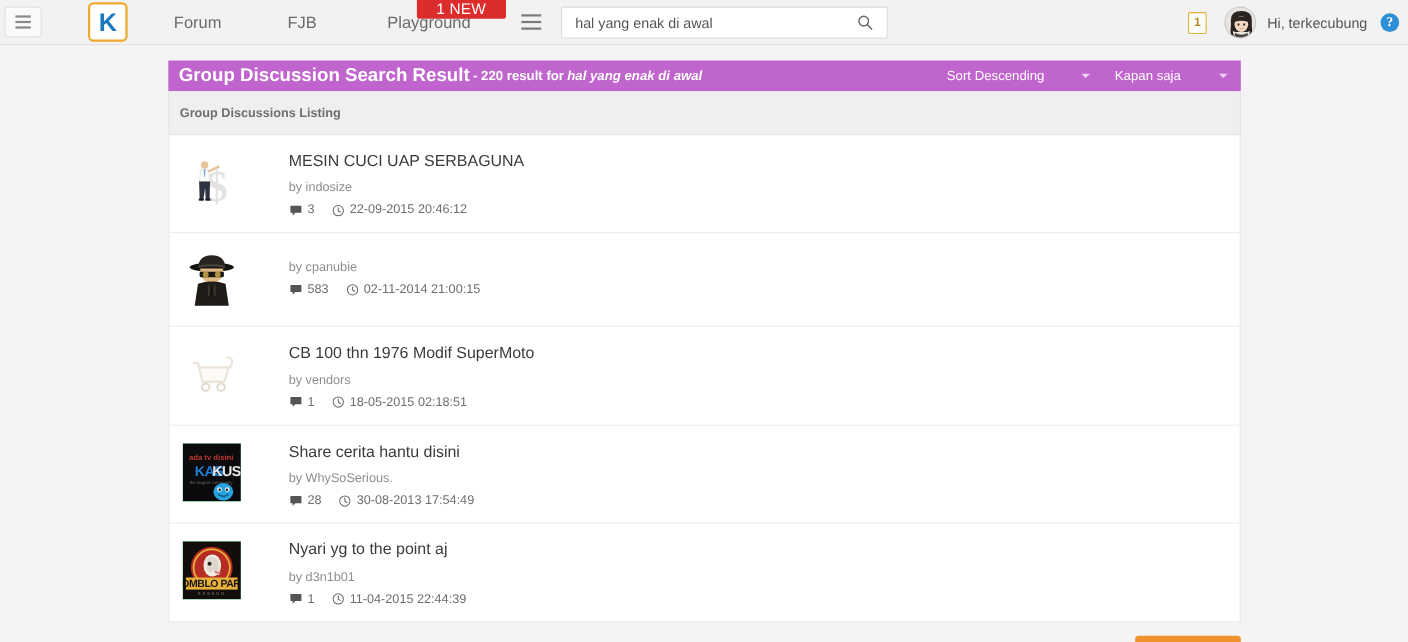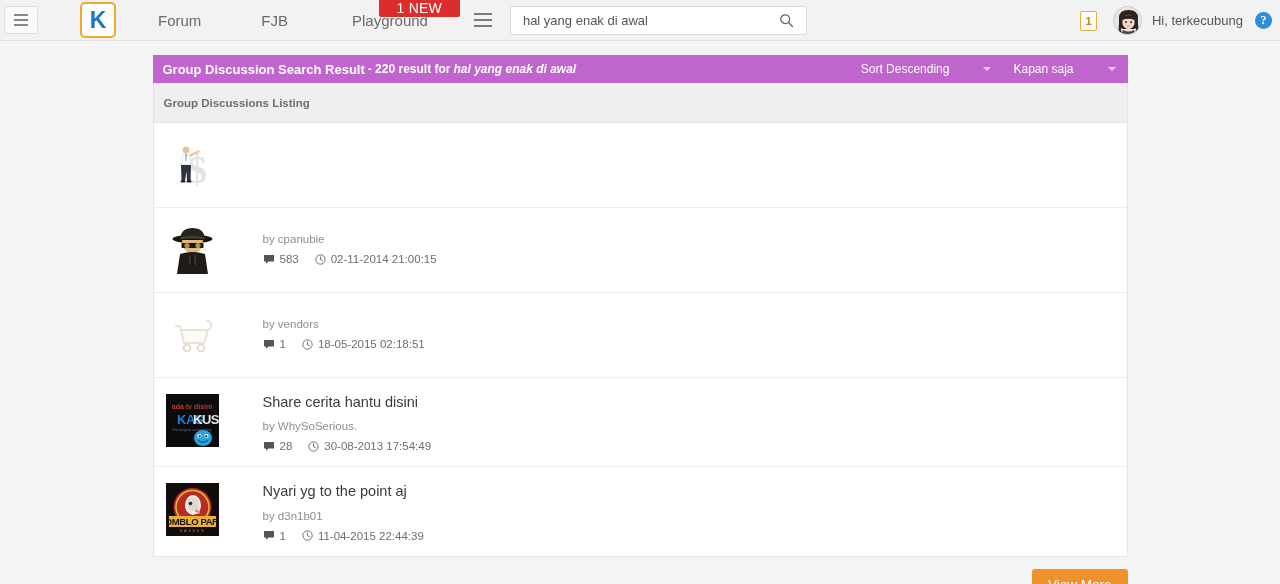--- a/index.html
+++ b/index.html
@@ -167,21 +167,21 @@
     margin: 0 auto;
   }
 
   .purple-bar {
     height: 28px;
     background: #c064ce;
     display: flex; align-items: center;
     padding: 0 12px 0 10px;
     color: #fff;
   }
-  .pb-title { font-size: 13px; font-weight: bold; }
+  .pb-title { font-size: 17px; font-weight: bold; }
   .pb-sub { font-size: 12px; margin-left: 3px; font-weight: bold; }
   .pb-query { font-style: italic; }
   .pb-right { margin-left: auto; display: flex; align-items: center; }
   .pb-drop {
     font-size: 12px;
     color: #fff;
     display: flex; align-items: center;
     cursor: pointer;
     margin-left: 22px;
     gap: 26px;
@@ -368,20 +368,39 @@
             <rect width="53" height="53" fill="#ffffff"></rect>
             <text x="31" y="44" font-size="40" font-weight="bold" fill="#e3e3e3" font-family="Liberation Serif, serif" text-anchor="middle">$</text>
             <circle cx="20" cy="11" r="3.4" fill="#e8c49c"></circle>
             <path d="M16.5,15 L23.5,15 L25,26 L15,26 Z" fill="#fbfbfb" stroke="#d8d8d8" stroke-width="0.5"></path>
             <path d="M19.2,15 L20.8,15 L20.3,22 L19.7,22 Z" fill="#6b9fd4"></path>
             <path d="M23,16 L33,11 L34,13 L24,18 Z" fill="#e8c49c"></path>
             <path d="M15,26 L25,26 L24.5,42 L21,42 L20.5,32 L19,42 L15.5,42 Z" fill="#2d3340"></path>
             <rect x="14.5" y="41.5" width="5" height="2" rx="1" fill="#1b1f26"></rect>
             <rect x="20.5" y="41.5" width="5" height="2" rx="1" fill="#1b1f26"></rect>
           </svg>
+        </div>
+        <div class="rowbody">
+          <div class="row-title">MESIN CUCI UAP SERBAGUNA</div>
+          <div class="row-author">by indosize</div>
+          <div class="row-meta">
+            <div class="meta-grp">
+              <svg width="12" height="11" viewBox="0 0 12 11">
+                <path d="M1,1 h10 v6.4 h-5.4 l-2.6,2.4 v-2.4 h-2 z" fill="#555"></path>
+              </svg>
+              <span>3</span>
+            </div>
+            <div class="meta-grp">
+              <svg width="11" height="11" viewBox="0 0 12 12">
+                <circle cx="6" cy="6" r="5.1" fill="none" stroke="#666" stroke-width="1"></circle>
+                <path d="M6,3.1 L6,6.2 L8.2,7.4" stroke="#666" stroke-width="1" fill="none" stroke-linecap="round"></path>
+              </svg>
+              <span>22-09-2015 20:46:12</span>
+            </div>
+          </div>
         </div>
       </div>
 
       <div class="row">
         <div class="thumb">
           <svg width="53" height="53" viewBox="0 0 53 53">
             <rect width="53" height="53" fill="#ffffff"></rect>
             <ellipse cx="26.5" cy="15" rx="20" ry="4.2" fill="#15130f"></ellipse>
             <path d="M14,15 Q15,4 26.5,4 Q38,4 39,15 Z" fill="#272420"></path>
             <path d="M14.5,13.5 Q26.5,11 38.5,13.5 L38.5,15.3 Q26.5,12.8 14.5,15.3 Z" fill="#4a443a"></path>
@@ -419,20 +438,21 @@
         <div class="thumb">
           <svg width="53" height="53" viewBox="0 0 53 53">
             <rect width="53" height="53" fill="#ffffff"></rect>
             <path d="M10,17 L14,17 L18,34 L38,34 L42,21 L16,21" fill="#fcfbf7" stroke="#eae3d8" stroke-width="2" stroke-linejoin="round" stroke-linecap="round"></path>
             <path d="M42,21 Q45,20 45,16 Q45,12 41,12" fill="none" stroke="#eae3d8" stroke-width="2" stroke-linecap="round"></path>
             <circle cx="21" cy="39" r="3.4" fill="none" stroke="#e4dcd0" stroke-width="2"></circle>
             <circle cx="35" cy="39" r="3.4" fill="none" stroke="#e4dcd0" stroke-width="2"></circle>
           </svg>
         </div>
         <div class="rowbody">
+          <div class="row-title">CB 100 thn 1976 Modif SuperMoto</div>
           <div class="row-author">by vendors</div>
           <div class="row-meta">
             <div class="meta-grp">
               <svg width="12" height="11" viewBox="0 0 12 11">
                 <path d="M1,1 h10 v6.4 h-5.4 l-2.6,2.4 v-2.4 h-2 z" fill="#555"></path>
               </svg>
               <span>1</span>
             </div>
             <div class="meta-grp">
               <svg width="11" height="11" viewBox="0 0 12 12">

